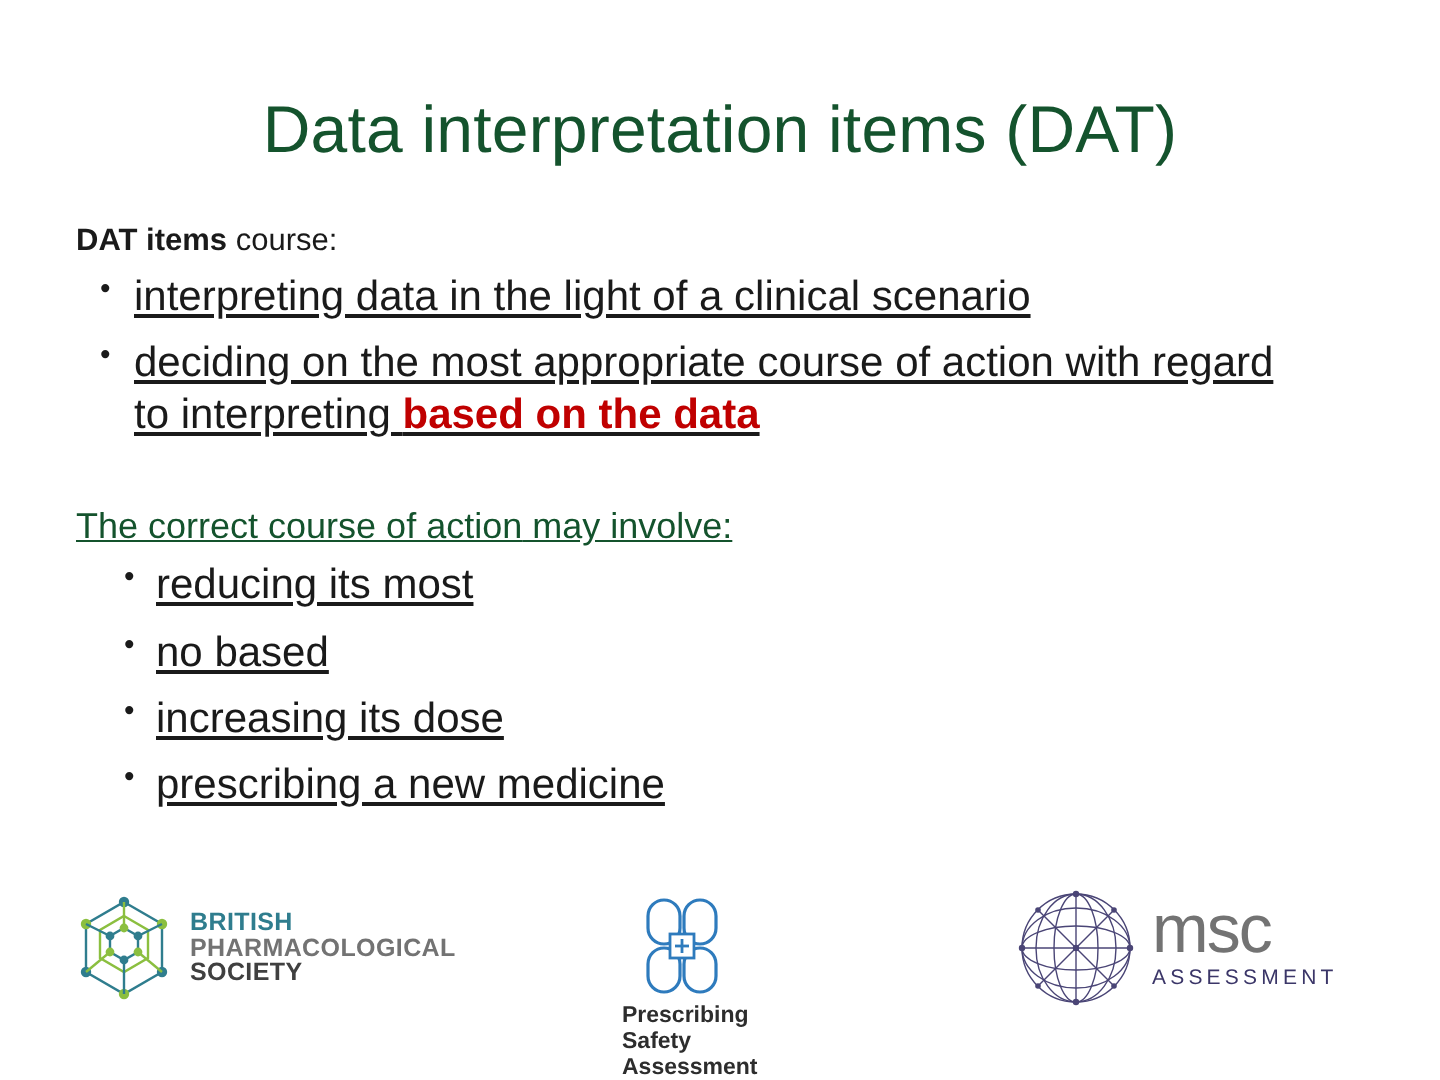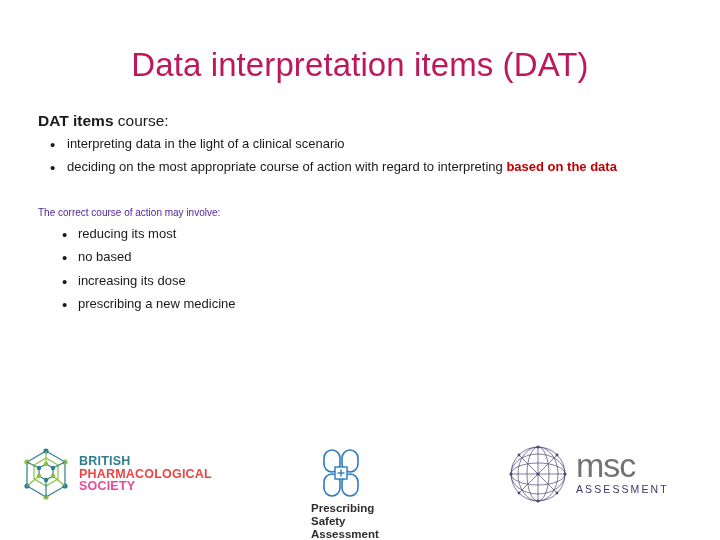--- a/index.html
+++ b/index.html
@@ -19,21 +19,21 @@
     height: 540px;
     background: #ffffff;
   }
   .slide-title {
     position: absolute;
     left: 0;
     top: 46px;
     width: 720px;
     text-align: center;
     font-size: 33px;
-    color: #be185d;
+    color: #14532d;
     font-weight: normal;
     letter-spacing: 0.1px;
   }
   .body-block {
     position: absolute;
     left: 38px;
     top: 113px;
     width: 600px;
     color: #222222;
     font-size: 15.5px;
@@ -50,23 +50,24 @@
   }
   ul.bullets {
     list-style: none;
     margin: 0;
     padding: 0;
   }
   ul.bullets li {
     position: relative;
     padding-left: 29px;
     margin-bottom: 7px;
-    font-size: 13px;
+    font-size: 21px;
     color: #1a1a1a;
     line-height: 1.25;
+    text-decoration: underline;
   }
   ul.bullets li::before {
     content: "\2022";
     position: absolute;
     left: 12px;
     top: 0;
     color: #1a1a1a;
     font-size: 15px;
   }
   ul.bullets.indent li {
@@ -77,56 +78,57 @@
   }
   .red-bold {
     color: #c00000;
     font-weight: bold;
   }
   .gap {
     height: 26px;
   }
   .second-lead {
     margin: 0 0 8px 0;
-    font-size: 10px;
-    color: #4c1d95;
+    font-size: 18px;
+    color: #14532d;
+    text-decoration: underline;
   }
   
   .logos {
     position: absolute;
     left: 0;
     top: 430px;
     width: 720px;
     height: 90px;
   }
   .logo-bps {
     position: absolute;
-    left: 20px;
+    left: 36px;
     top: 18px;
     display: flex;
     align-items: center;
   }
   .bps-mark {
     width: 52px;
     height: 52px;
     flex: none;
   }
   .bps-text {
     margin-left: 7px;
     line-height: 1.02;
   }
   .bps-text div {
     font-size: 12.5px;
     font-weight: bold;
     color: #2d2d2d;
     letter-spacing: 0.2px;
   }
   .bps-text .l1 { color: #2f7d8e; }
-  .bps-text .l2 { color: #ef4444; }
-  .bps-text .l3 { color: #ec4899; }
+  .bps-text .l2 { color: #737373; }
+  .bps-text .l3 { color: #404040; }
 
   .logo-psa {
     position: absolute;
     left: 305px;
     top: 16px;
     display: flex;
     align-items: center;
     flex-direction: column;
   }
   .psa-mark {

